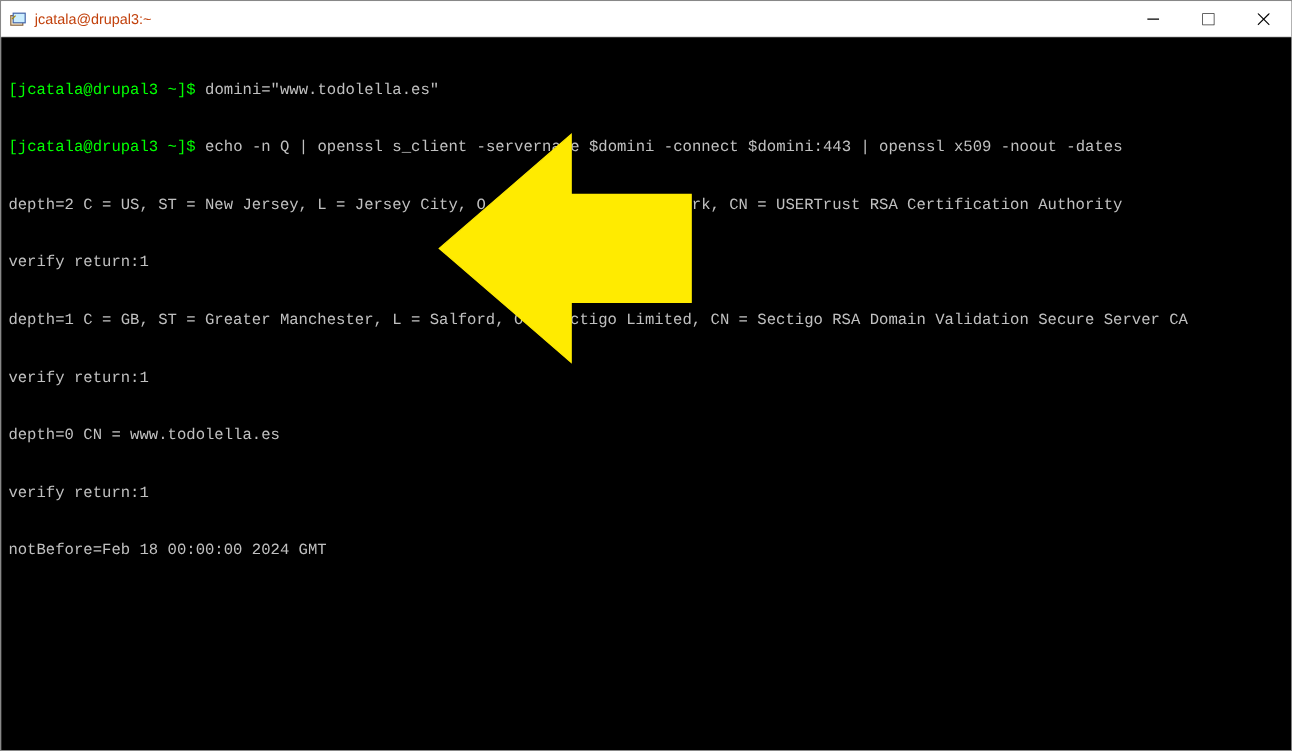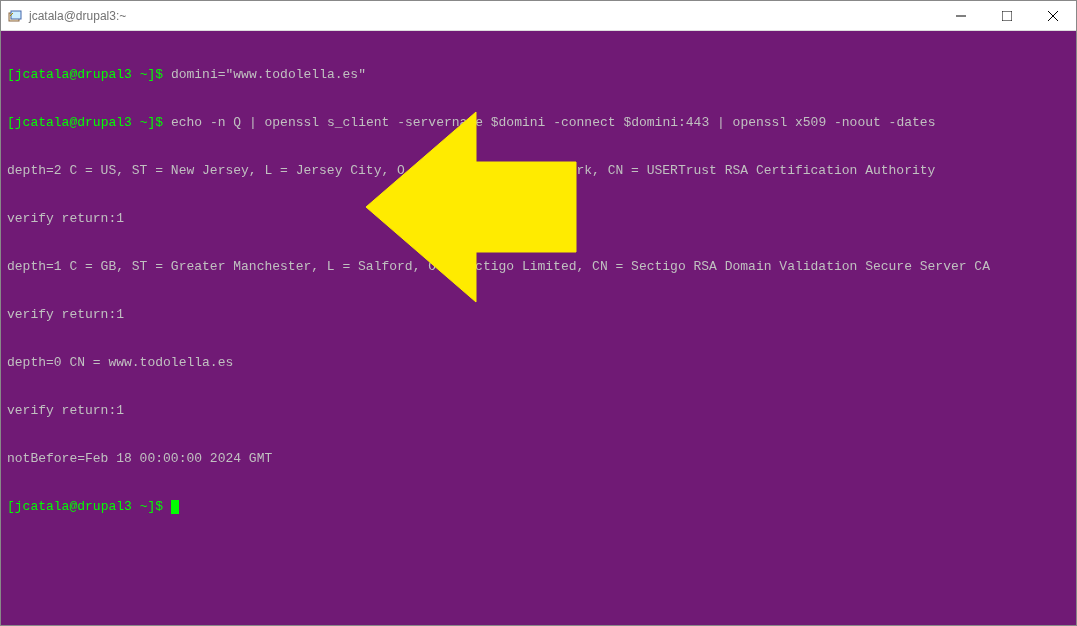--- a/index.html
+++ b/index.html
@@ -33,39 +33,39 @@
     .titlebar-icon {
       width: 16px;
       height: 16px;
       margin-right: 6px;
       display: flex;
       align-items: center;
       justify-content: center;
     }
     .titlebar-title {
       font-size: 12px;
-      color: #737373;
+      color: #c2410c;
       flex: 1;
     }
     .window-controls {
       display: flex;
       height: 100%;
     }
     .window-control {
       width: 46px;
       height: 100%;
       display: flex;
       align-items: center;
       justify-content: center;
       font-size: 14px;
       color: #000;
     }
     .terminal {
       flex: 1;
-      background: #701a75;
+      background: #000000;
       padding: 4px 6px;
       font-family: 'Courier New', monospace;
       font-size: 13px;
       line-height: 16px;
       color: #c0c0c0;
       overflow: hidden;
       position: relative;
       white-space: pre;
     }
     .prompt-bracket {
@@ -132,21 +132,20 @@
   <div class="terminal">
     <span class="term-line"><span class="prompt-bracket">[</span><span class="prompt-user">jcatala@drupal3</span> <span class="prompt-user">~</span><span class="prompt-bracket">]</span><span class="prompt-symbol">$</span> <span class="output-text">domini="www.todolella.es"</span></span>
     <span class="term-line"><span class="prompt-bracket">[</span><span class="prompt-user">jcatala@drupal3</span> <span class="prompt-user">~</span><span class="prompt-bracket">]</span><span class="prompt-symbol">$</span> <span class="output-text">echo -n Q | openssl s_client -servername $domini -connect $domini:443 | openssl x509 -noout -dates</span></span>
     <span class="term-line output-text">depth=2 C = US, ST = New Jersey, L = Jersey City, O = The USERTRUST Network, CN = USERTrust RSA Certification Authority</span>
     <span class="term-line output-text">verify return:1</span>
     <span class="term-line output-text">depth=1 C = GB, ST = Greater Manchester, L = Salford, O = Sectigo Limited, CN = Sectigo RSA Domain Validation Secure Server CA</span>
     <span class="term-line output-text">verify return:1</span>
     <span class="term-line output-text">depth=0 CN = www.todolella.es</span>
     <span class="term-line output-text">verify return:1</span>
     <span class="term-line output-text">notBefore=Feb 18 00:00:00 2024 GMT</span>
-    <span class="term-line"><span class="prompt-bracket">[</span><span class="prompt-user">jcatala@drupal3</span> <span class="prompt-user">~</span><span class="prompt-bracket">]</span><span class="prompt-symbol">$</span> <span class="cursor"></span></span>
 
     <div class="arrow-overlay">
       <svg width="230" height="210" viewBox="0 0 230 210">
         <polygon points="10,105 120,10 120,60 220,60 220,150 120,150 120,200" fill="#ffeb00" stroke="#ffeb00"></polygon>
       </svg>
     </div>
   </div>
 </div>
 
 </body></html>

